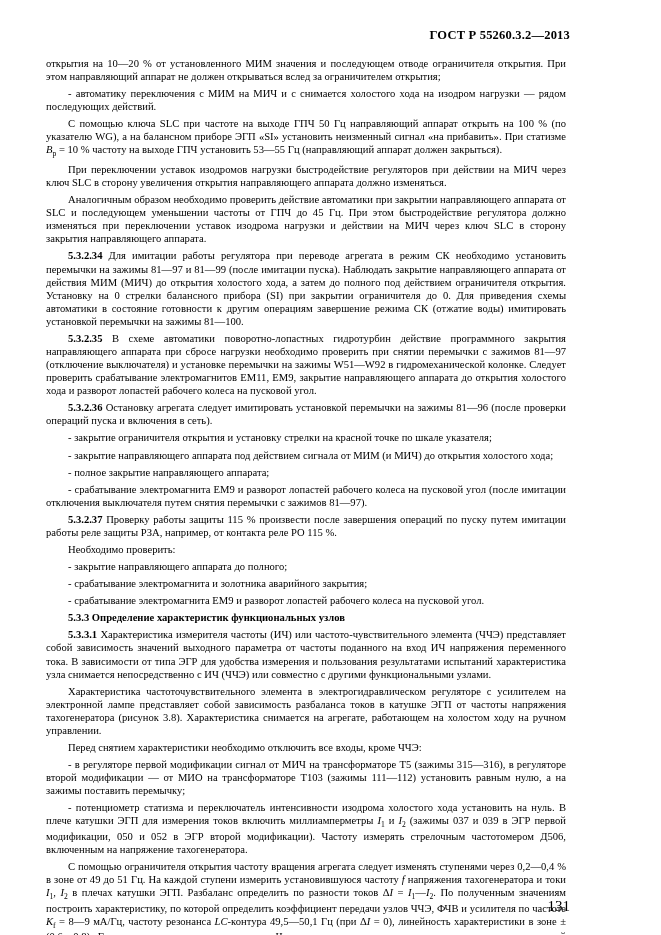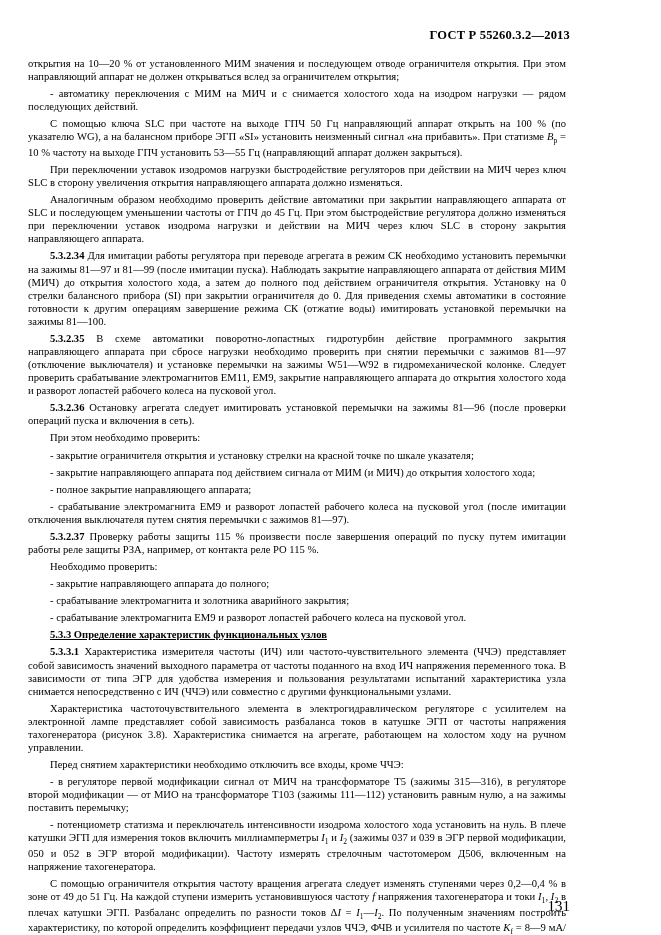--- a/index.html
+++ b/index.html
@@ -13,21 +13,21 @@
     font-family: "Liberation Serif", serif;
     color: #000000;
     position: relative;
     overflow: hidden;
   }
   .page {
     position: relative;
     width: 616px;
     height: 935px;
     box-sizing: border-box;
-    padding: 28px 46px 20px 24px;
+    padding: 28px 46px 20px 42px;
   }
   .header {
     text-align: right;
     font-family: "Liberation Serif", serif;
     font-weight: bold;
     font-size: 12.5px;
     letter-spacing: 0.2px;
     margin-bottom: 14px;
   }
   .body-text {
@@ -60,21 +60,20 @@
   .footer {
     position: absolute;
     right: 46px;
     bottom: 20px;
     font-size: 15px;
     font-family: Liberation Serif, serif;
   }
   .section-head {
     font-weight: bold;
     text-indent: 22px;
-    text-decoration: underline;
   }
 </style>
 </head>
 <body>
 
 <div class="page">
 
   <div class="header">ГОСТ Р 55260.3.2—2013</div>
 
   <div class="body-text">
@@ -88,21 +87,20 @@
     <p>При переключении уставок изодромов нагрузки быстродействие регуляторов при действии на МИЧ через ключ SLC в сторону увеличения открытия направляющего аппарата должно изменяться.</p>
 
     <p>Аналогичным образом необходимо проверить действие автоматики при закрытии направляющего аппарата от SLC и последующем уменьшении частоты от ГПЧ до 45 Гц. При этом быстродействие регулятора должно изменяться при переключении уставок изодрома нагрузки и действии на МИЧ через ключ SLC в сторону закрытия направляющего аппарата.</p>
 
     <p><span class="clause-head">5.3.2.34</span> Для имитации работы регулятора при переводе агрегата в режим СК необходимо установить перемычки на зажимы 81—97 и 81—99 (после имитации пуска). Наблюдать закрытие направляющего аппарата от действия МИМ (МИЧ) до открытия холостого хода, а затем до полного под действием ограничителя открытия. Установку на 0 стрелки балансного прибора (SI) при закрытии ограничителя до 0. Для приведения схемы автоматики в состояние готовности к другим операциям завершение режима СК (отжатие воды) имитировать установкой перемычки на зажимы 81—100.</p>
 
     <p><span class="clause-head">5.3.2.35</span> В схеме автоматики поворотно-лопастных гидротурбин действие программного закрытия направляющего аппарата при сбросе нагрузки необходимо проверить при снятии перемычки с зажимов 81—97 (отключение выключателя) и установке перемычки на зажимы W51—W92 в гидромеханической колонке. Следует проверить срабатывание электромагнитов EM11, EM9, закрытие направляющего аппарата до открытия холостого хода и разворот лопастей рабочего колеса на пусковой угол.</p>
 
     <p><span class="clause-head">5.3.2.36</span> Остановку агрегата следует имитировать установкой перемычки на зажимы 81—96 (после проверки операций пуска и включения в сеть).</p>
 
-    <p>При этом необходимо проверить:</p>
 
     <p class="dash">- закрытие ограничителя открытия и установку стрелки на красной точке по шкале указателя;</p>
 
     <p class="dash">- закрытие направляющего аппарата под действием сигнала от МИМ (и МИЧ) до открытия холостого хода;</p>
 
     <p class="dash">- полное закрытие направляющего аппарата;</p>
 
     <p class="dash">- срабатывание электромагнита ЕМ9 и разворот лопастей рабочего колеса на пусковой угол (после имитации отключения выключателя путем снятия перемычки с зажимов 81—97).</p>
 
     <p><span class="clause-head">5.3.2.37</span> Проверку работы защиты 115 % произвести после завершения операций по пуску путем имитации работы реле защиты РЗА, например, от контакта реле РО 115 %.</p>

